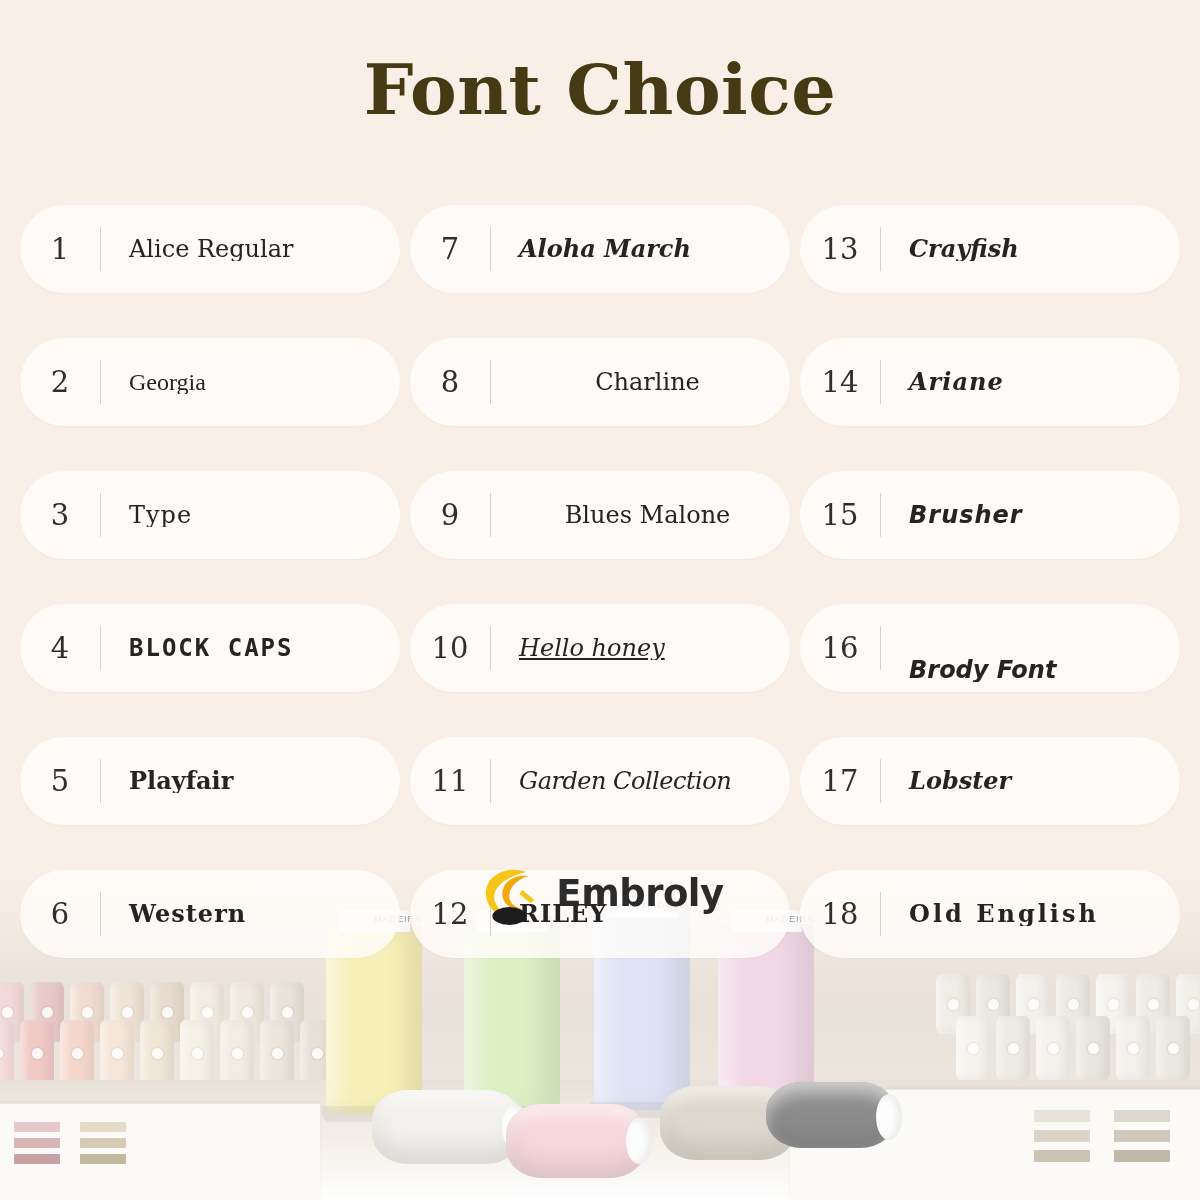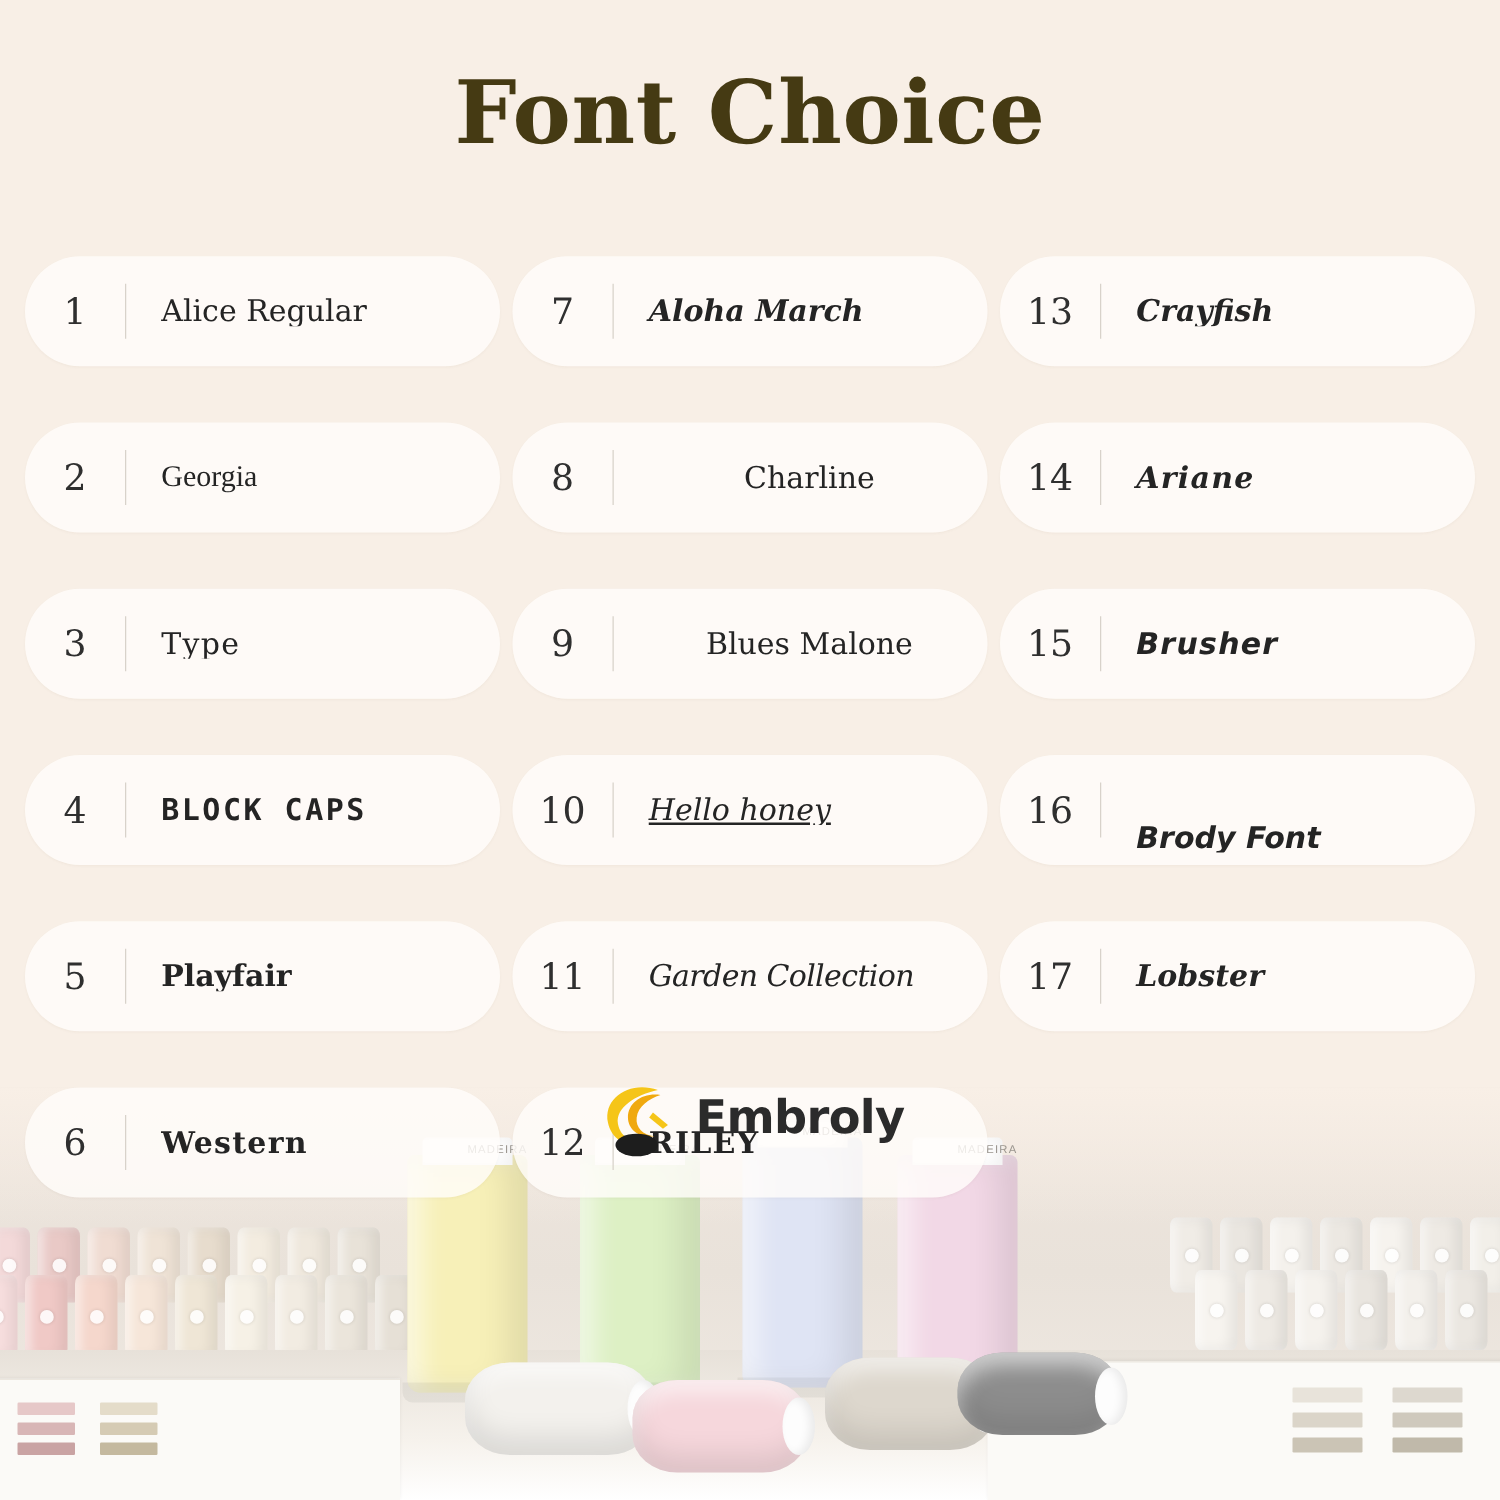--- a/index.html
+++ b/index.html
@@ -425,20 +425,25 @@
     <div class="card">
       <div class="num">6</div>
       <div class="divider"></div>
       <div class="label f-western">Western</div>
     </div>
     <div class="card">
       <div class="num">12</div>
       <div class="divider"></div>
       <div class="label f-riley">RILEY</div>
     </div>
+    <div class="card">
+      <div class="num">18</div>
+      <div class="divider"></div>
+      <div class="label f-oldeng">Old English</div>
+    </div>
 
   </div>
 
   <div class="logo">
     <div class="mark">
       <svg viewBox="0 0 74 74" width="74" height="74" aria-hidden="true">
         <path d="M50 16 C28 8, 6 22, 10 42 C13 58, 32 66, 48 60 C36 62, 20 56, 18 43 C16 30, 32 20, 50 16 Z" fill="#f5c518"></path>
         <path d="M52 20 C38 18, 26 26, 26 38 C26 48, 36 55, 47 53 C38 52, 32 46, 33 38 C34 29, 43 23, 52 20 Z" fill="#f0a90f"></path>
         <ellipse cx="33" cy="60" rx="17" ry="9" fill="#1d1d1d"></ellipse>
         <path d="M46 34 L58 44 L54 47 L43 38 Z" fill="#f5c518"></path>

